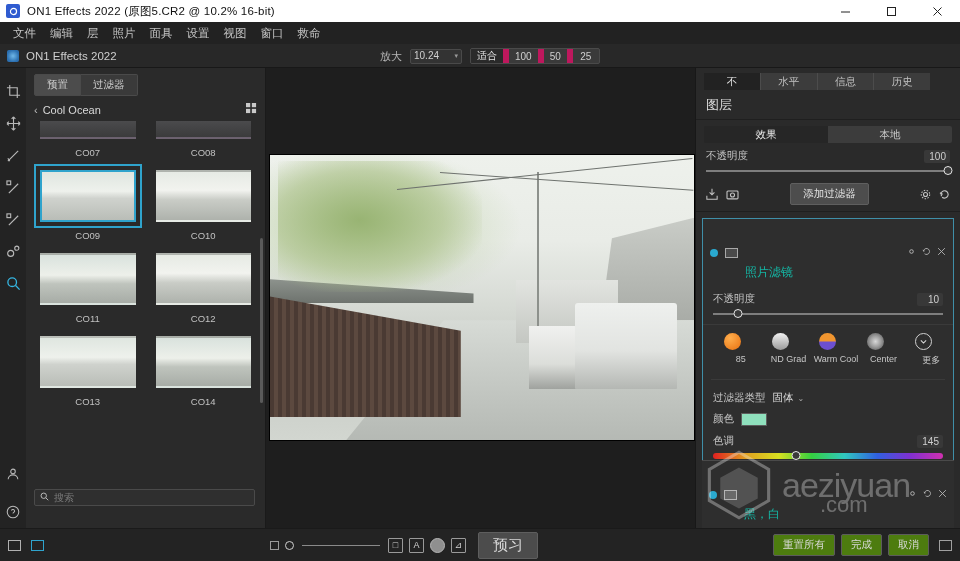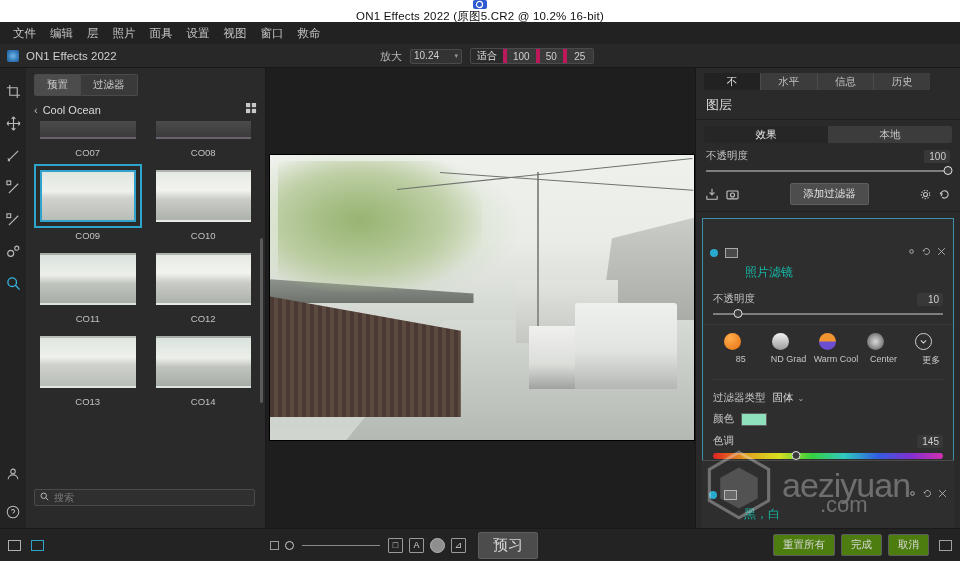--- a/index.html
+++ b/index.html
@@ -10,21 +10,21 @@
     background: #1c1c1c;
     color: #c8c8c8;
     font-size: 11px;
   }
   #app { position: relative; width: 960px; height: 561px; }
 
   
   .titlebar {
     position: absolute; top: 0; left: 0; width: 960px; height: 22px;
     background: #ffffff; color: #1a1a1a;
-    display: flex; align-items: center; flex-direction: column;
+    display: flex; align-items: center;
   }
   .titlebar .tb-icon {
     width: 14px; height: 14px; margin-left: 6px; margin-right: 7px;
     background: #2f5bd0; border-radius: 2px;
     display: flex; align-items: center; justify-content: center;
     color: #fff; font-size: 8px; line-height: 1;
   }
   .titlebar .tb-title { font-size: 11.5px; color: #111; letter-spacing: .2px; }
   .titlebar .tb-spacer { flex: 1; }
   .win-btn {
@@ -68,21 +68,21 @@
   }
   .zoom-select .cv { line-height: 1; }
   .zoom-select .caret { font-size: 7px; color: #999; }
   .fitgroup {
     display: flex; align-items: stretch; height: 16px;
     border: 1px solid #4a4a4a; border-radius: 2px; overflow: hidden;
     background: #3a3a3a;
   }
   .fitgroup .fb {
     min-width: 26px; padding: 0 6px; display: flex; align-items: center; justify-content: center;
-    font-size: 10px; color: #cfcfcf; border-right: 4px solid #be185d;
+    font-size: 10px; color: #cfcfcf; border-right: 6px solid #be185d;
   }
   .fitgroup .fb:last-child { border-right: none; }
   .fitgroup .fb.active { background: #2a2a2a; color: #e6e6e6; }
 
   
   .gear-tr {
     position: absolute; top: 68px; right: 8px; width: 18px; height: 18px;
     color: #2f8fd0; display: flex; align-items: center; justify-content: center;
   }
 

